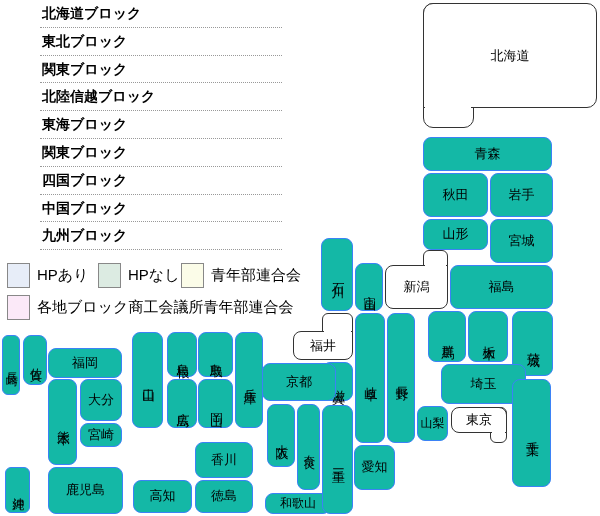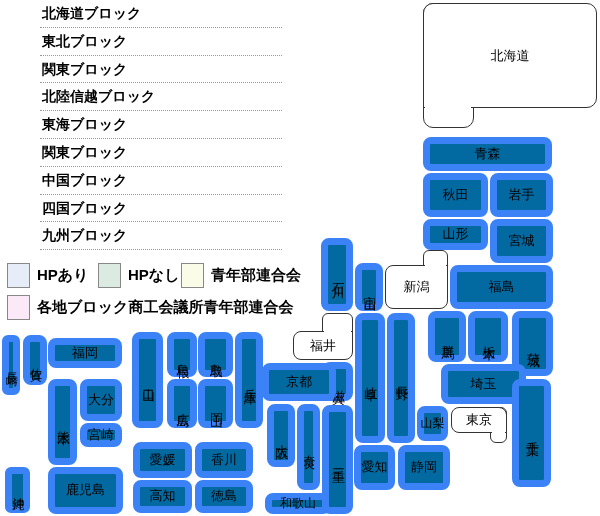--- a/index.html
+++ b/index.html
@@ -14,26 +14,26 @@
     border-bottom:1px dotted #999;
     font-size:14px;font-weight:bold;line-height:18px;white-space:nowrap;
   }
   
   .legend-group{position:absolute;display:flex;align-items:center;white-space:nowrap;}
   .swatch{width:21px;height:23px;border:1px solid #888;margin-right:7px;flex:0 0 auto;}
   .sw-blue{background:#e7edf8;}
   .sw-green{background:#dcebe2;}
   .sw-yellow{background:#fbfce8;}
   .sw-pink{background:#fbe9f8;}
-  .legend-label{font-size:15px;font-weight:bold;}
+  .legend-label{font-size:15px;font-weight:normal;}
   
   .map{position:absolute;left:0;top:0;width:600px;height:516px;}
   .pref,.part,.flabel{position:absolute;box-sizing:border-box;}
   .pref{
-    background:#0369a1;border:7px solid #3b82f6;border-radius:8px;
+    background:#14b8a6;border:1px solid #3b82f6;border-radius:8px;
     display:flex;align-items:center;justify-content:center;
     font-size:13px;line-height:1.15;text-align:center;white-space:nowrap;
   }
   .part{background:#fff;border:1px solid #333;}
   .patch{position:absolute;background:#fff;}
   .flabel{
     display:flex;align-items:center;justify-content:center;
     font-size:13px;white-space:nowrap;border-radius:28px;
   }
   .v{writing-mode:vertical-rl;text-orientation:upright;letter-spacing:2px;}
@@ -42,22 +42,22 @@
 </head>
 <body>
 
 <div class="menu">
   <div class="menu-item">北海道ブロック</div>
   <div class="menu-item">東北ブロック</div>
   <div class="menu-item">関東ブロック</div>
   <div class="menu-item">北陸信越ブロック</div>
   <div class="menu-item">東海ブロック</div>
   <div class="menu-item">関東ブロック</div>
+  <div class="menu-item">四国ブロック</div>
   <div class="menu-item">中国ブロック</div>
-  <div class="menu-item">四国ブロック</div>
   <div class="menu-item">九州ブロック</div>
 </div>
 
 <div class="legend-group" style="left:7px;top:263px">
   <span class="swatch sw-blue"></span>
   <span class="legend-label">HPあり</span>
 </div>
 <div class="legend-group" style="left:98px;top:263px">
   <span class="swatch sw-green"></span>
   <span class="legend-label">HPなし</span>
@@ -107,43 +107,41 @@
   <div class="pref v" style="left:355px;top:263px;width:28px;height:48px">富山</div>
 
   <div class="part" style="left:322px;top:313px;width:31px;height:22px;border-radius:6px 6px 0 0"></div>
   <div class="part" style="left:293px;top:331px;width:60px;height:29px;border-radius:8px 0 8px 8px"></div>
   <div class="patch" style="left:324px;top:330px;width:27px;height:5px"></div>
   <div class="flabel" style="left:293px;top:331px;width:60px;height:29px">福井</div>
 
   <div class="pref v" style="left:355px;top:313px;width:30px;height:130px">岐阜</div>
   <div class="pref v" style="left:387px;top:313px;width:28px;height:130px">長野</div>
   <div class="pref s" style="left:417px;top:406px;width:31px;height:35px">山梨</div>
-  <div class="pref" style="left:398px;top:445px;width:52px;height:45px">静岡</div>
   <div class="pref" style="left:354px;top:445px;width:41px;height:45px">愛知</div>
 
   <div class="pref v" style="left:322px;top:362px;width:31px;height:39px">滋賀</div>
   <div class="pref" style="left:262px;top:363px;width:74px;height:38px">京都</div>
   <div class="pref v" style="left:267px;top:404px;width:28px;height:63px">大阪</div>
   <div class="pref v s" style="left:297px;top:404px;width:23px;height:86px">奈良</div>
   <div class="pref s" style="left:265px;top:493px;width:66px;height:21px">和歌山</div>
   <div class="pref v" style="left:322px;top:405px;width:31px;height:109px">三重</div>
   <div class="pref v" style="left:235px;top:332px;width:28px;height:96px">兵庫</div>
 
   <div class="pref v" style="left:198px;top:332px;width:35px;height:45px">鳥取</div>
   <div class="pref v" style="left:198px;top:379px;width:35px;height:49px">岡山</div>
   <div class="pref v" style="left:167px;top:332px;width:30px;height:45px">島根</div>
   <div class="pref v" style="left:167px;top:379px;width:30px;height:49px">広島</div>
   <div class="pref v" style="left:132px;top:332px;width:31px;height:96px">山口</div>
 
   <div class="pref" style="left:195px;top:442px;width:58px;height:36px">香川</div>
-  <div class="pref" style="left:133px;top:442px;width:59px;height:36px">愛媛</div>
   <div class="pref" style="left:133px;top:480px;width:59px;height:33px">高知</div>
   <div class="pref" style="left:195px;top:480px;width:58px;height:33px">徳島</div>
 
-  <div class="pref" style="left:48px;top:338px;width:74px;height:30px">福岡</div>
+  <div class="pref" style="left:48px;top:348px;width:74px;height:30px">福岡</div>
   <div class="pref v s" style="left:23px;top:335px;width:24px;height:50px">佐賀</div>
   <div class="pref v s" style="left:2px;top:335px;width:18px;height:60px;border-radius:6px">長崎</div>
   <div class="pref v" style="left:48px;top:379px;width:29px;height:86px">熊本</div>
   <div class="pref" style="left:80px;top:379px;width:42px;height:42px">大分</div>
   <div class="pref" style="left:80px;top:423px;width:42px;height:24px">宮崎</div>
   <div class="pref" style="left:48px;top:467px;width:75px;height:47px">鹿児島</div>
   <div class="pref v s" style="left:5px;top:467px;width:25px;height:46px;border-radius:6px">沖縄</div>
 
 </div>
 

